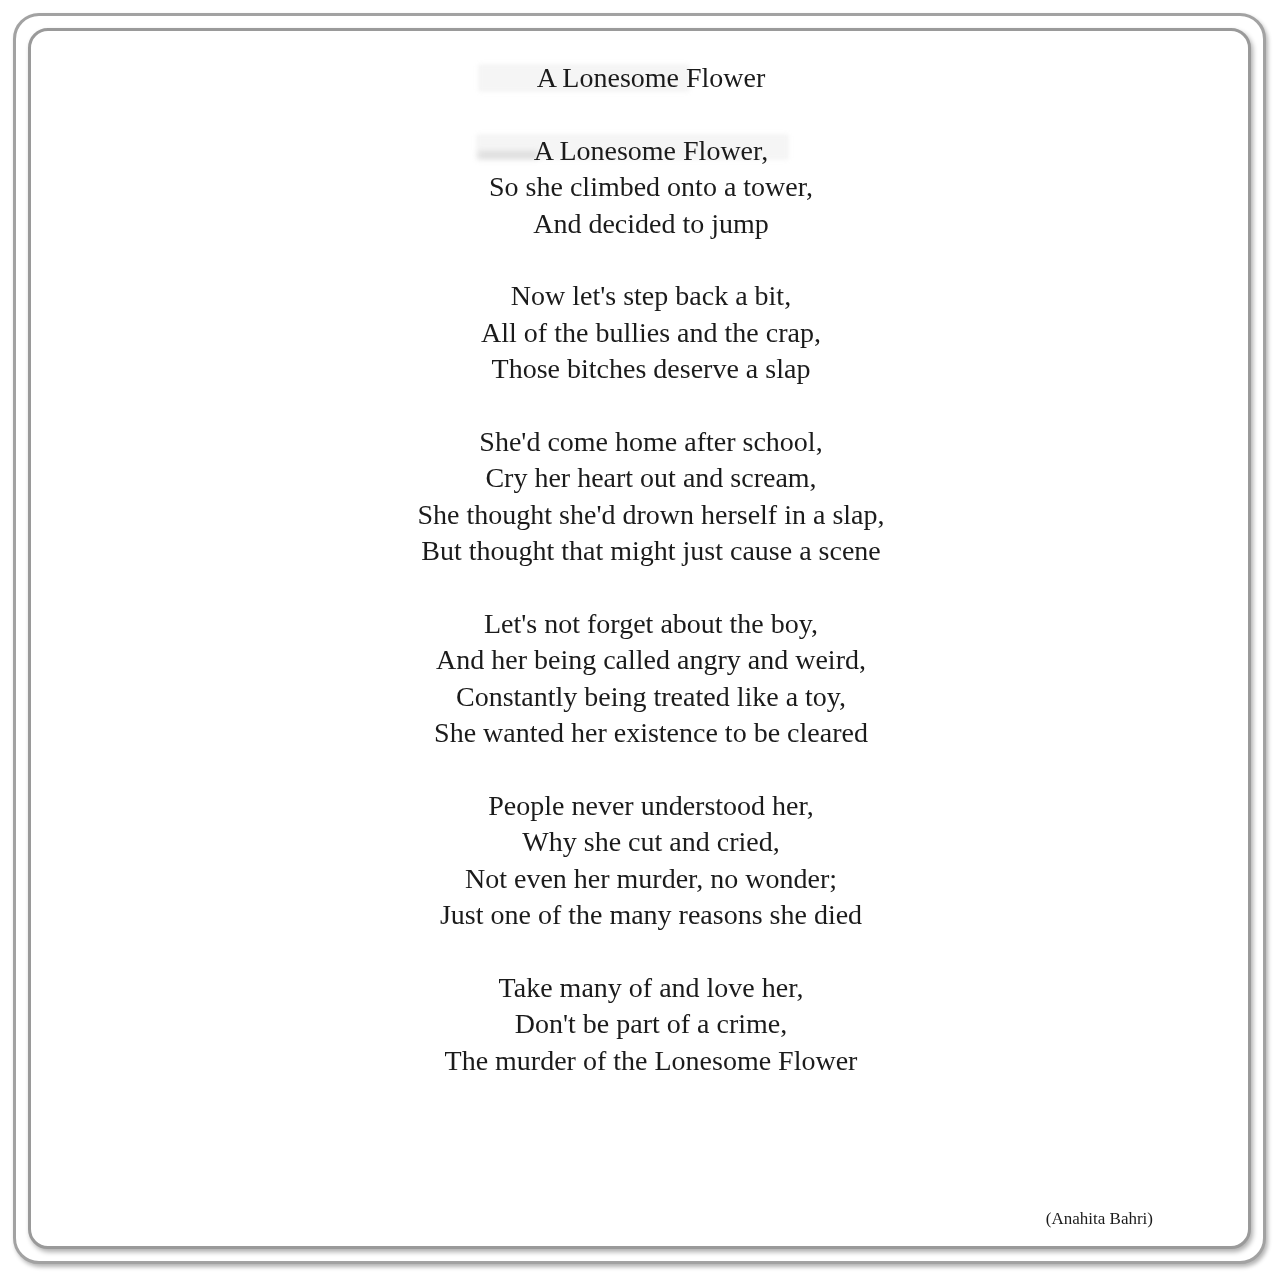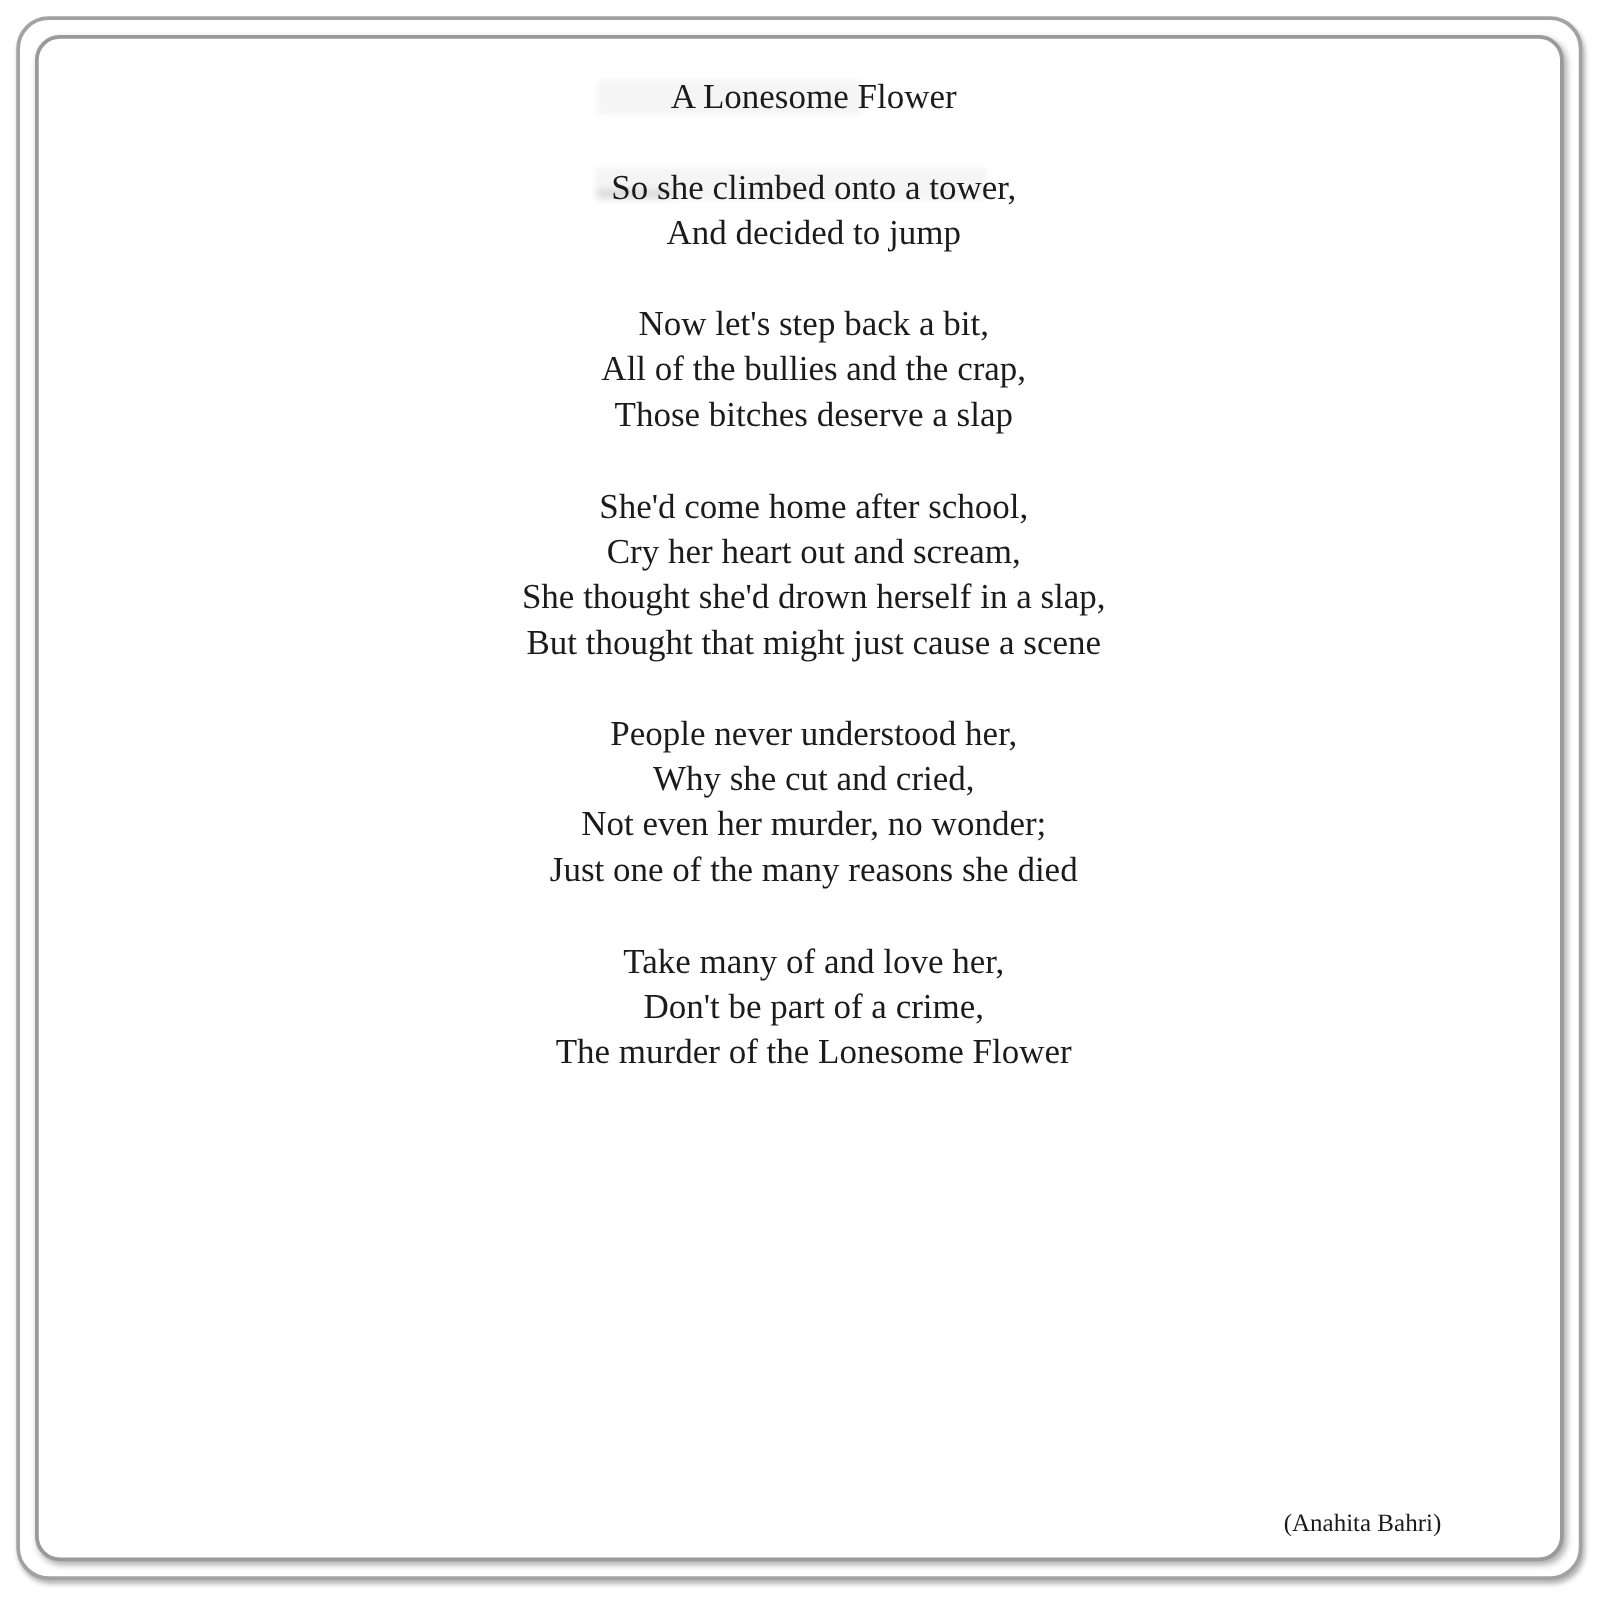--- a/index.html
+++ b/index.html
@@ -56,55 +56,62 @@
     margin-bottom: 36.4px;
     font-weight: normal;
     font-size: 28px;
     line-height: 36.4px;
   }
   .stanza { margin-bottom: 36.4px; }
   .attribution {
     position: absolute;
     top: 1206px;
     right: 127px;
-    font-size: 20px;
+    font-size: 17px;
     line-height: 26px;
     color: #1b1b1b;
   }
 </style>
 </head>
 <body>
 
 <div class="outer-frame"></div>
 <div class="inner-card">
   <div class="smudge smudge-top"></div>
   <div class="smudge smudge-middle"></div>
 </div>
 
 <div class="poem">
   <h1 class="poem-title">A Lonesome Flower</h1>
 
   <div class="stanza">
+    <div class="line">A Lonesome Flower,</div>
     <div class="line">So she climbed onto a tower,</div>
     <div class="line">And decided to jump</div>
   </div>
 
   <div class="stanza">
     <div class="line">Now let's step back a bit,</div>
     <div class="line">All of the bullies and the crap,</div>
     <div class="line">Those bitches deserve a slap</div>
   </div>
 
   <div class="stanza">
     <div class="line">She'd come home after school,</div>
     <div class="line">Cry her heart out and scream,</div>
     <div class="line">She thought she'd drown herself in a slap,</div>
     <div class="line">But thought that might just cause a scene</div>
   </div>
 
+  <div class="stanza">
+    <div class="line">Let's not forget about the boy,</div>
+    <div class="line">And her being called angry and weird,</div>
+    <div class="line">Constantly being treated like a toy,</div>
+    <div class="line">She wanted her existence to be cleared</div>
+  </div>
 
   <div class="stanza">
     <div class="line">People never understood her,</div>
     <div class="line">Why she cut and cried,</div>
     <div class="line">Not even her murder, no wonder;</div>
     <div class="line">Just one of the many reasons she died</div>
   </div>
 
   <div class="stanza">
     <div class="line">Take many of and love her,</div>

